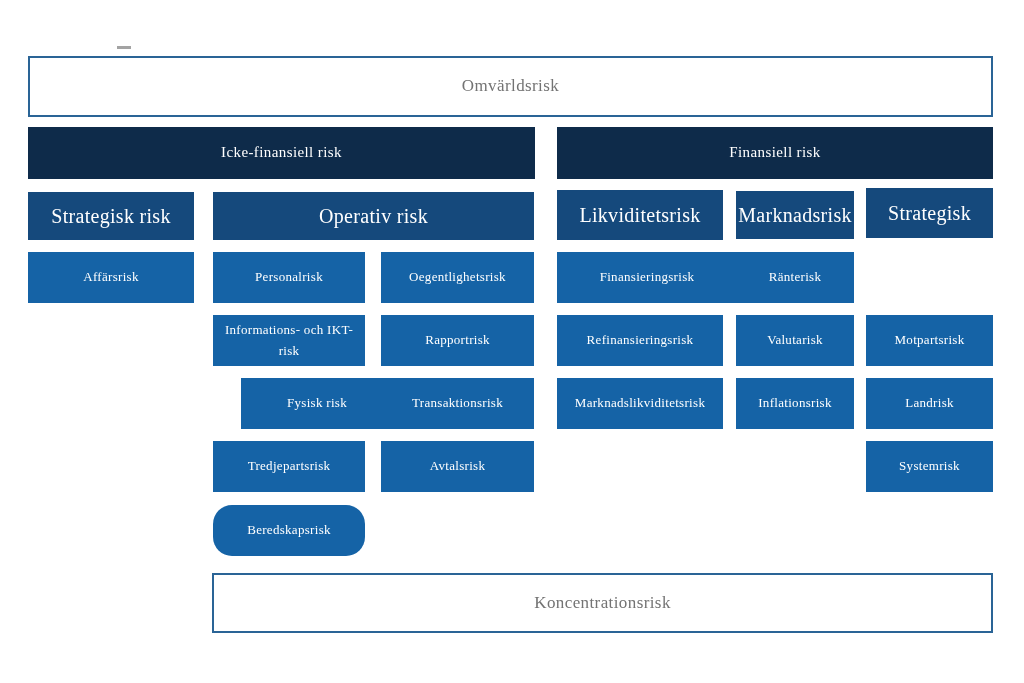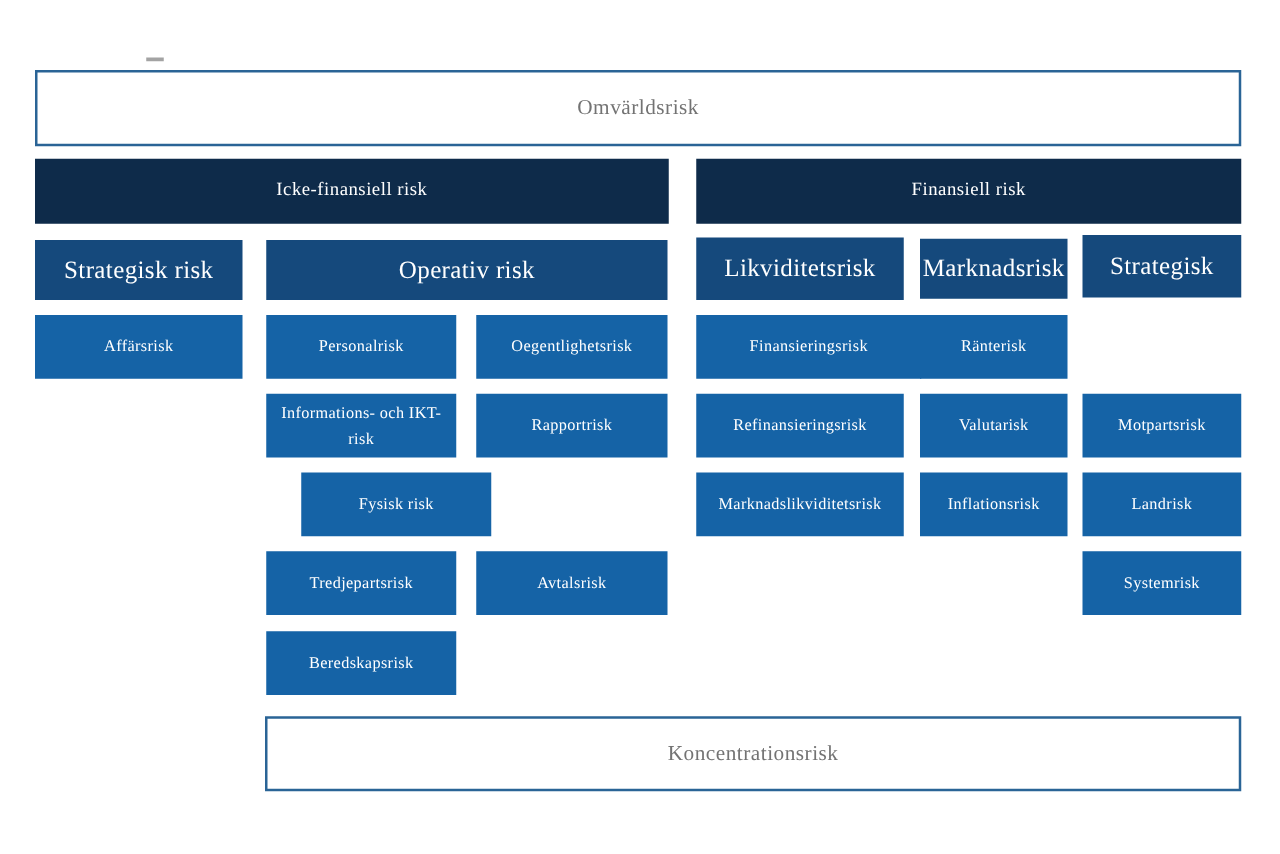--- a/index.html
+++ b/index.html
@@ -76,24 +76,25 @@
   <div class="box lvl3" style="left:736px; top:191px; width:118px; height:48px;">Marknadsrisk</div>
   <div class="box lvl3" style="left:557px; top:190px; width:166px; height:50px;">Likviditetsrisk</div>
   <div class="box lvl3" style="left:866px; top:188px; width:127px; height:50px;">Strategisk</div>
 
   <div class="box lvl4" style="left:28px; top:252px; width:166px; height:51px;">Affärsrisk</div>
 
   <div class="box lvl4" style="left:213px; top:252px; width:152px; height:51px;">Personalrisk</div>
   <div class="box lvl4" style="left:213px; top:315px; width:152px; height:51px;">Informations- och IKT-risk</div>
   <div class="box lvl4" style="left:213px; top:378px; width:152px; height:51px;margin-left:28px;">Fysisk risk</div>
   <div class="box lvl4" style="left:213px; top:441px; width:152px; height:51px;">Tredjepartsrisk</div>
-  <div class="box lvl4" style="left:213px; top:505px; width:152px; height:51px;">Beredskapsrisk</div>
+  <div class="box lvl4" style="left:213px; top:505px; width:152px; height:51px;border-radius:19px;">Beredskapsrisk</div>
 
   <div class="box lvl4" style="left:381px; top:252px; width:153px; height:51px;">Oegentlighetsrisk</div>
   <div class="box lvl4" style="left:381px; top:315px; width:153px; height:51px;">Rapportrisk</div>
+  <div class="box lvl4" style="left:381px; top:378px; width:153px; height:51px;">Transaktionsrisk</div>
   <div class="box lvl4" style="left:381px; top:441px; width:153px; height:51px;">Avtalsrisk</div>
 
   <div class="box lvl4" style="left:557px; top:252px; width:180px; height:51px;">Finansieringsrisk</div>
   <div class="box lvl4" style="left:557px; top:315px; width:166px; height:51px;">Refinansieringsrisk</div>
   <div class="box lvl4" style="left:557px; top:378px; width:166px; height:51px;">Marknadslikviditetsrisk</div>
 
   <div class="box lvl4" style="left:736px; top:252px; width:118px; height:51px;">Ränterisk</div>
   <div class="box lvl4" style="left:736px; top:315px; width:118px; height:51px;">Valutarisk</div>
   <div class="box lvl4" style="left:736px; top:378px; width:118px; height:51px;">Inflationsrisk</div>
 

